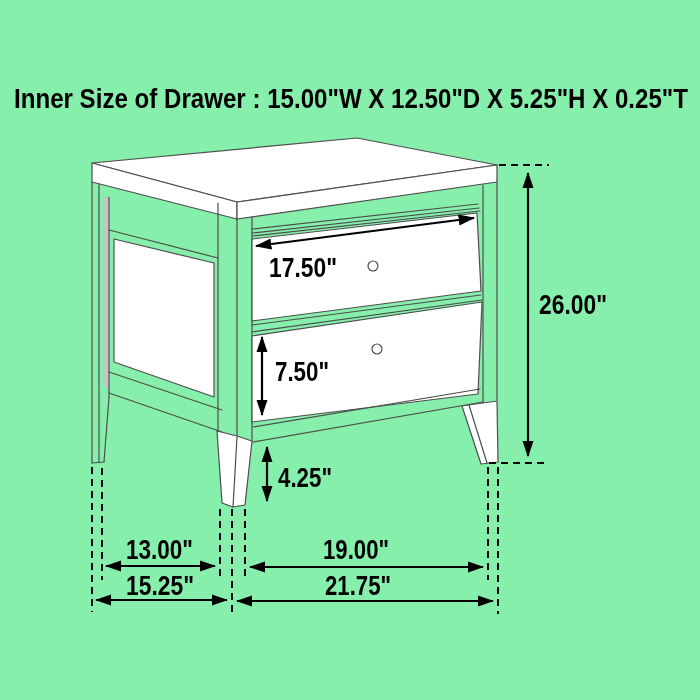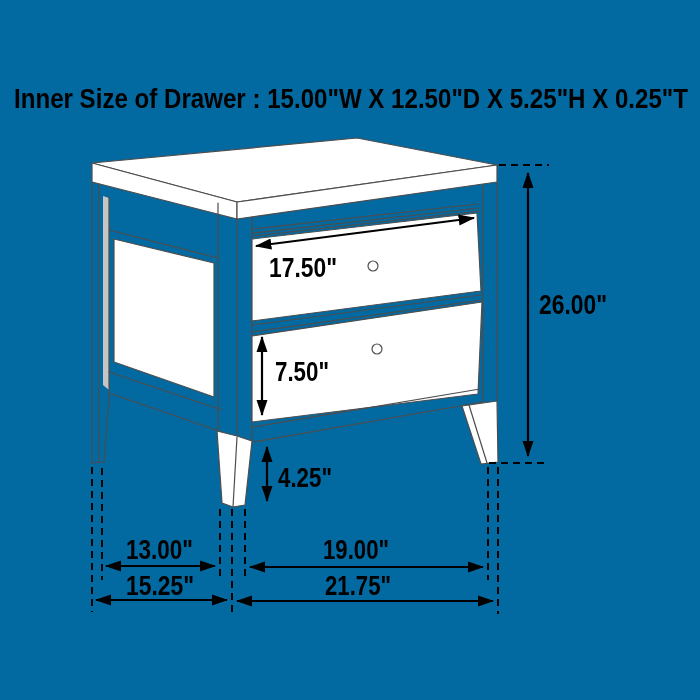--- a/index.html
+++ b/index.html
@@ -1,16 +1,16 @@
 <!DOCTYPE html>
 <html><head>
 <meta charset="utf-8">
 <style>
   html,body{margin:0;padding:0;background:#ffffff;}
-  .canvas{position:relative;width:700px;height:700px;background:#0369a1;overflow:hidden;
+  .canvas{position:relative;width:700px;height:700px;background:#86efac;overflow:hidden;
           font-family:"Liberation Sans",sans-serif;text-decoration:underline;}
   svg{position:absolute;inset:0;}
   .furn{stroke:#4d4d4d;stroke-width:1.2;fill:none;stroke-linejoin:round;stroke-linecap:round;}
   .furnfill{stroke:#4d4d4d;stroke-width:1.2;fill:#ffffff;stroke-linejoin:round;}
   .dim{stroke:#000000;stroke-width:2.2;fill:none;stroke-linecap:butt;}
   .dash{stroke:#000000;stroke-width:2;fill:none;stroke-dasharray:7 5;}
   .lbl{font-family:"Liberation Sans",sans-serif;font-weight:bold;font-size:27px;fill:#000;}
   .ttl{font-family:"Liberation Sans",sans-serif;font-weight:bold;font-size:27px;fill:#000;}
 </style>
 </head>

